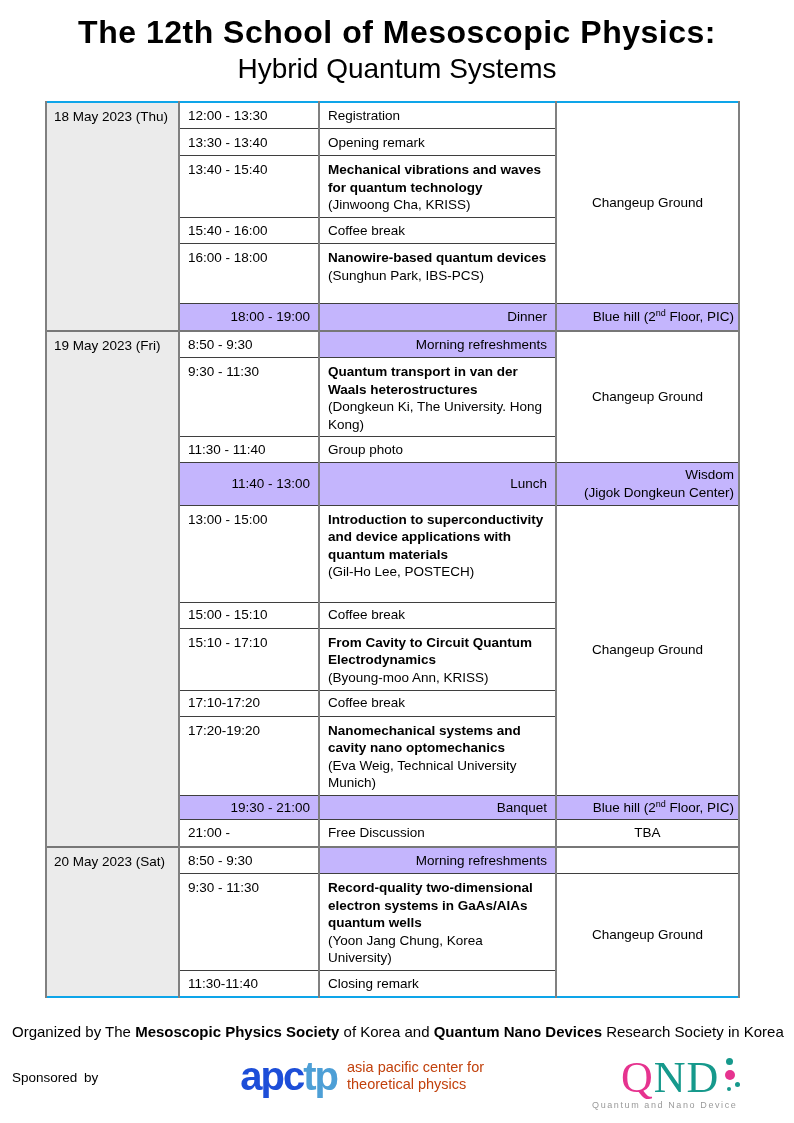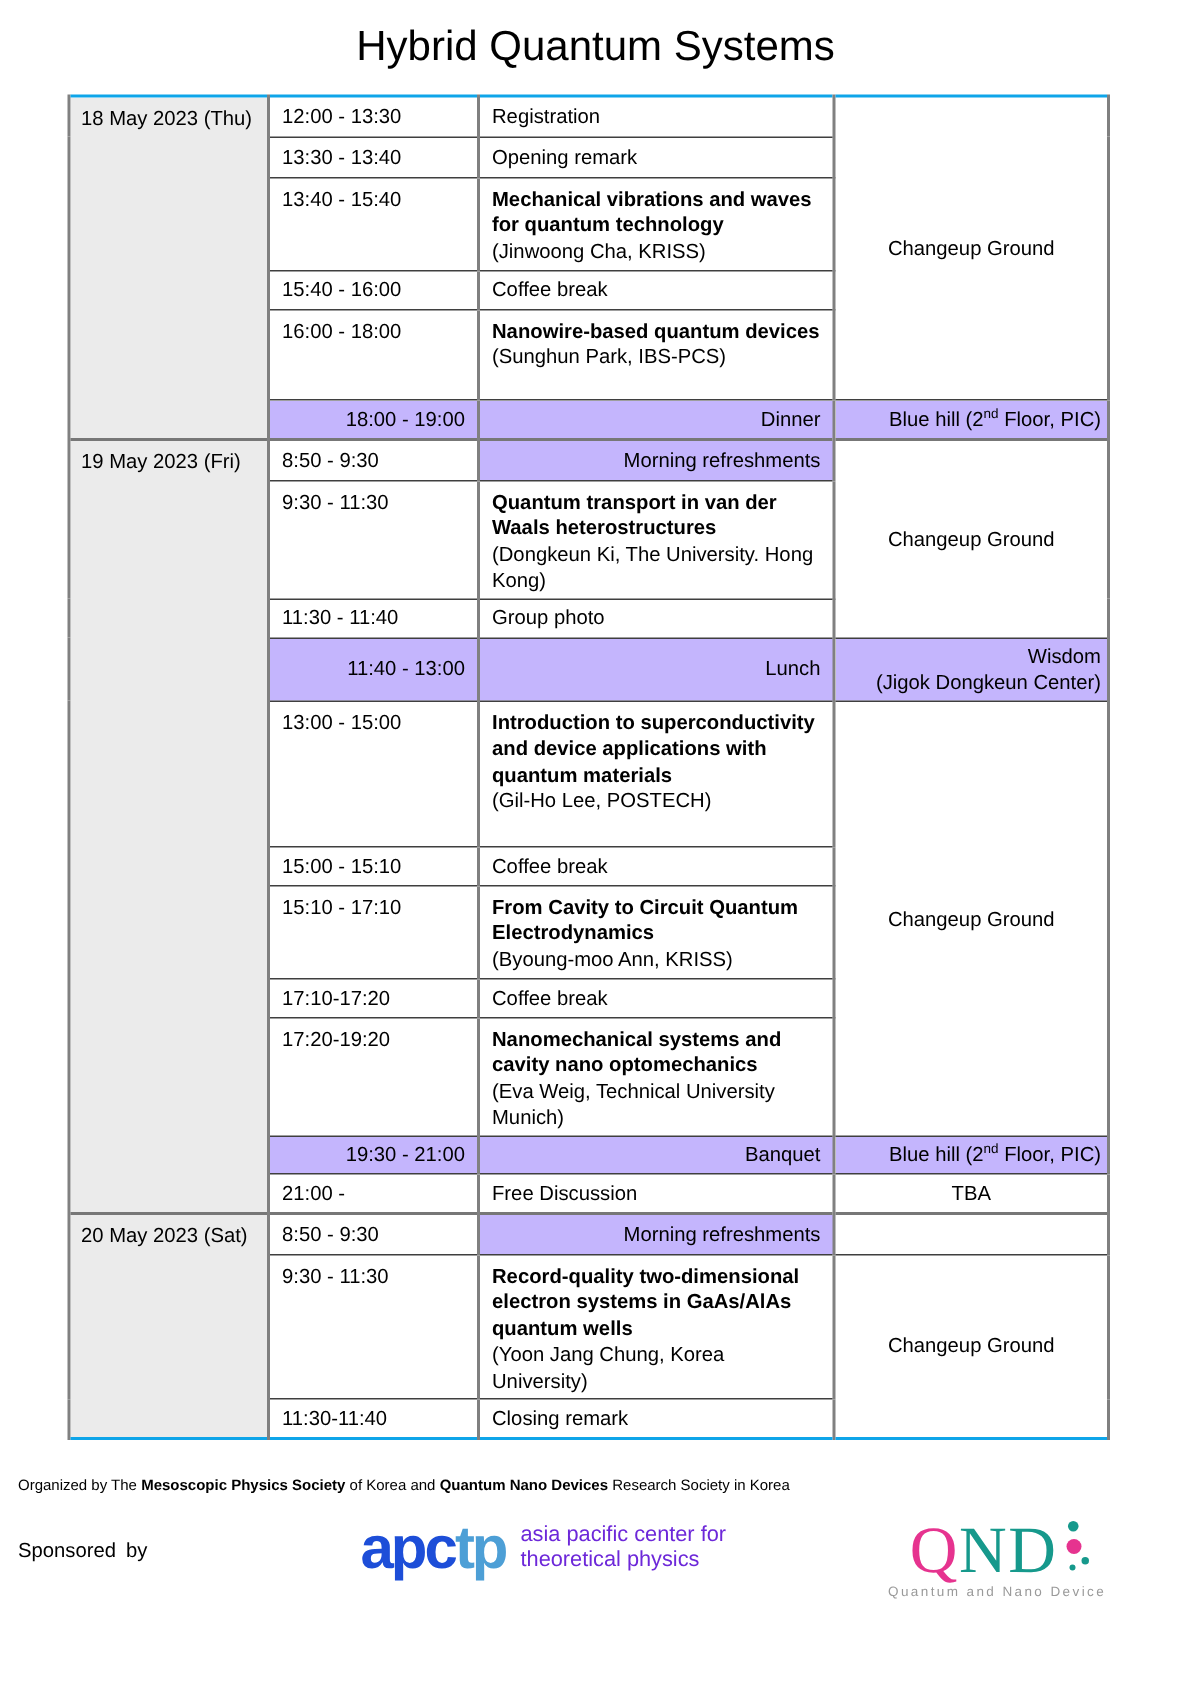--- a/index.html
+++ b/index.html
@@ -25,48 +25,49 @@
   }
   tr.day-sep td { border-top:2px solid #777; }
   td.date { background:#EBEBEB; vertical-align:top; padding:5px 5px 4px 7px; }
   td.top  { vertical-align:top; padding-top:5px; }
   td.loc  { text-align:center; padding:3px 4px; }
   td.hl   { background:#c4b5fd;text-align:right; }
   .evt { font-weight:bold; }
   .evs { font-weight:normal; }
   sup { font-size:9px; line-height:0; }
 
-  .org { margin:25px 0 0 12px; font-size:10px; white-space:nowrap; }
+  .org { margin:25px 0 0 12px; font-size:15px; white-space:nowrap; }
   .org b { font-weight:bold; }
 
   .spon { display:flex; align-items:flex-start; margin:16px 0 0 12px; }
   .spon-label { font-size:13.5px; margin-top:14px; word-spacing:3px; }
   .apctp { margin-left:142px; display:flex; align-items:center; }
   .apctp-word { font-size:40px; font-weight:bold; letter-spacing:-2px; line-height:1; }
   .apc { color:#1d4ed8; }
   .tp  { color:#4D9FD6; }
-  .apctp-tag { margin-left:10px; font-size:14.5px; color:#6d28d9; line-height:1.15; }
-  .qnd { margin-left:108px; text-align:center; }
+  .apctp-tag { margin-left:10px; font-size:14.5px; color:#c2410c; line-height:1.15; }
+  .qnd { margin-left:108px; text-align:right; }
   .qnd-word {
     font-family:"Liberation Serif", serif; font-size:44px; line-height:1;
     position:relative; display:inline-block; padding-right:18px; letter-spacing:1px;
   }
   .q  { color:#E6338F; }
   .nd { color:#16998C; }
   .dot { position:absolute; border-radius:50%; }
   .d1 { width:7px;  height:7px;  background:#16998C; right:4px; top:2px; }
   .d2 { width:10px; height:10px; background:#E6338F; right:2px; top:14px; }
   .d3 { width:5px;  height:5px;  background:#16998C; right:-3px; top:26px; }
   .d4 { width:4px;  height:4px;  background:#16998C; right:6px;  top:31px; }
   .qnd-tag { font-size:9px; color:#9A9A9A; letter-spacing:1.6px; margin-top:0px; }
 </style>
 </head>
 <body>
 
 <div class="title">
+  <div class="l1">The 12th School of Mesoscopic Physics:</div>
   <div class="l2">Hybrid Quantum Systems</div>
 </div>
 
 <table class="sched">
   <colgroup>
       <col style="width:133px">
       <col style="width:140px">
       <col style="width:237px">
       <col style="width:183px">
     </colgroup>

